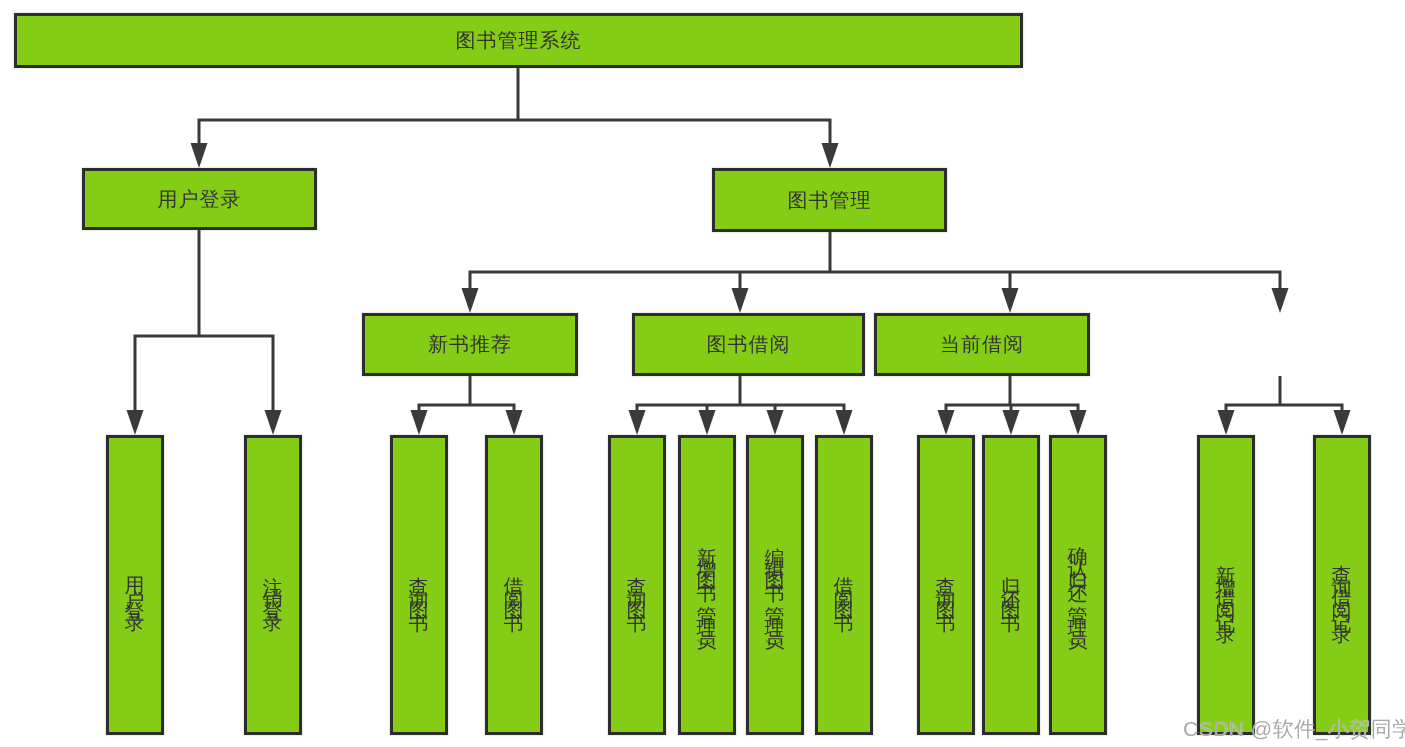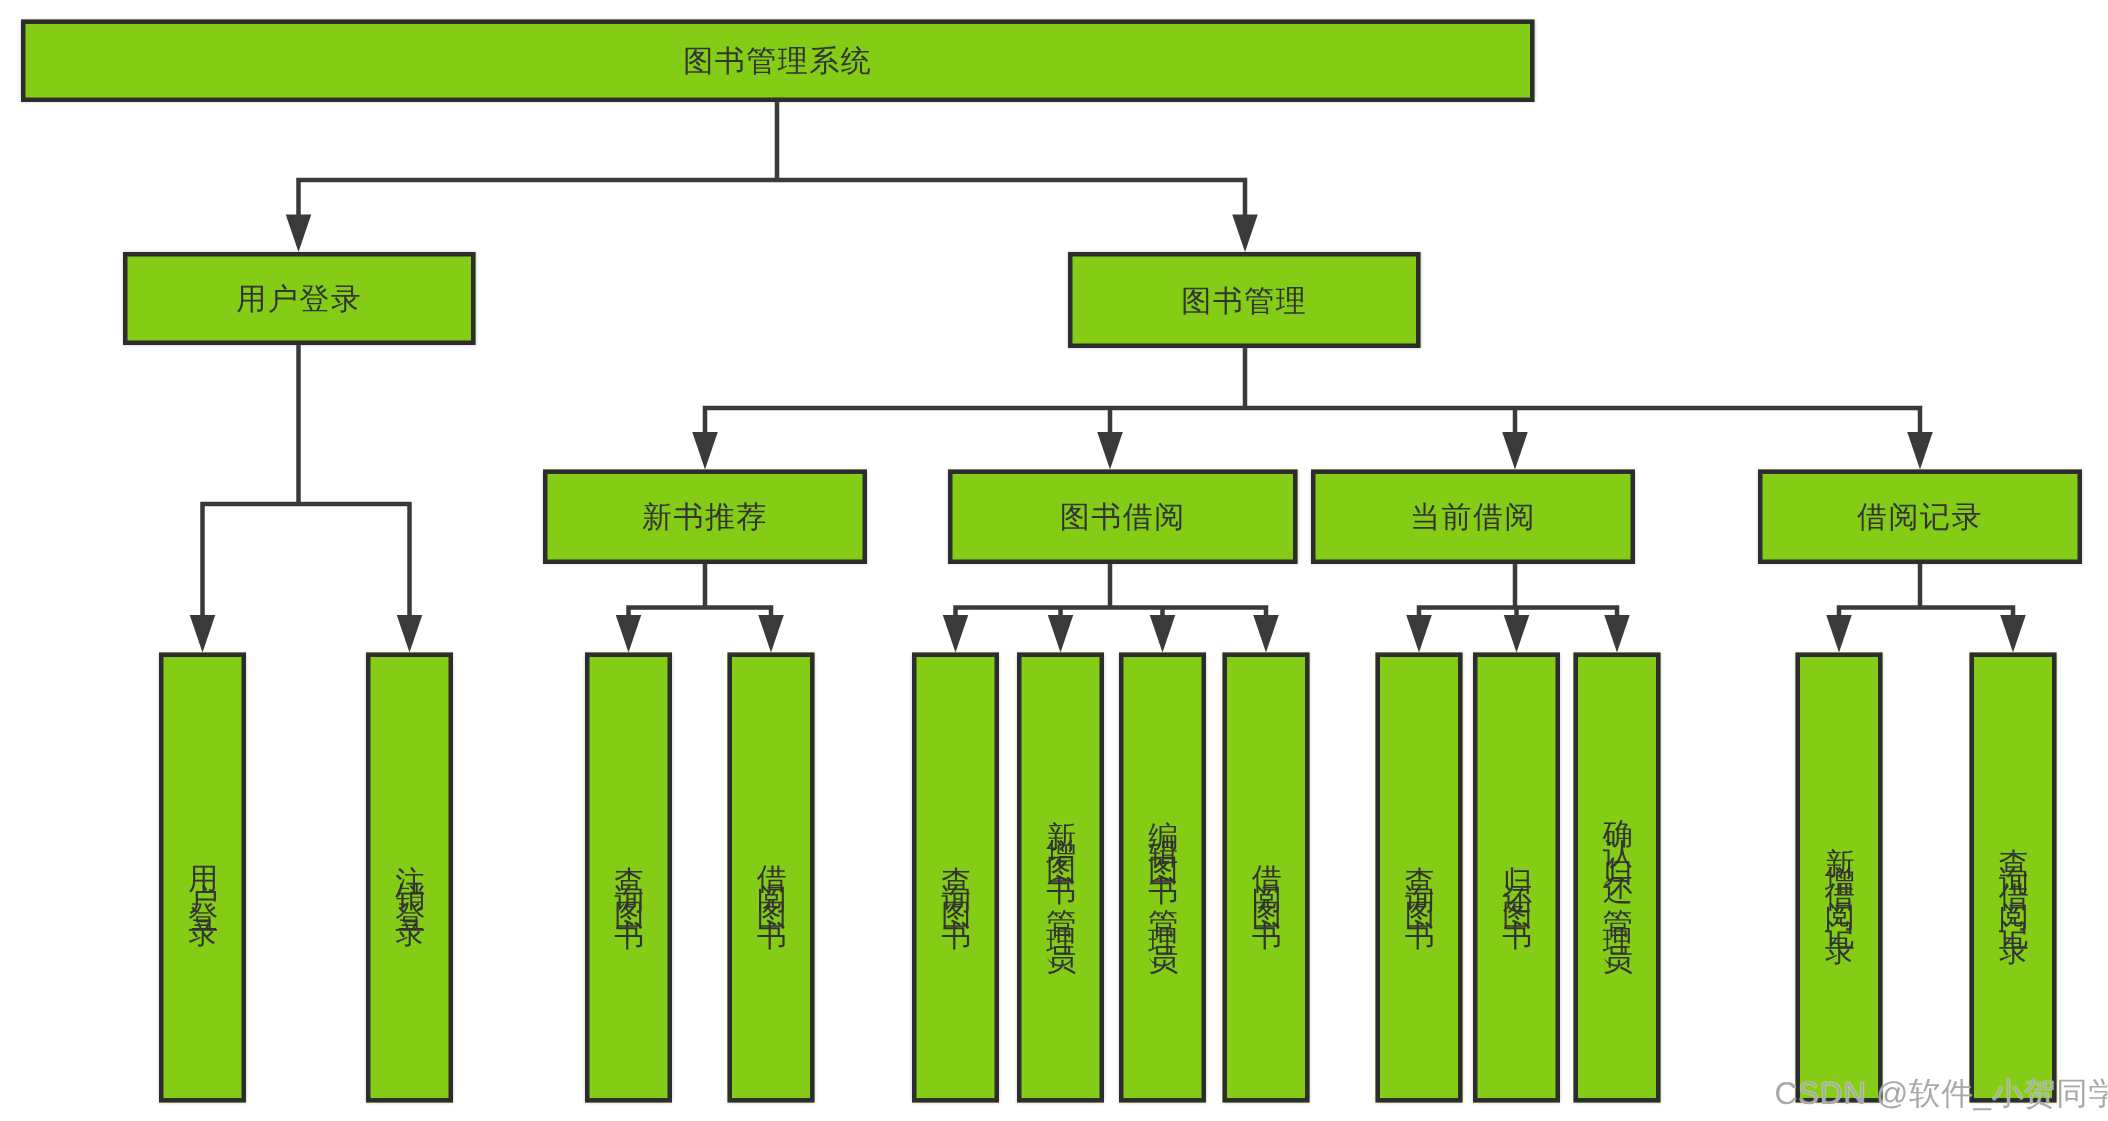--- a/index.html
+++ b/index.html
@@ -89,23 +89,20 @@
 
   <div class="box" style="left:362px;top:313px;width:216px;height:63px;">
     <span>新书推荐</span>
   </div>
   <div class="box" style="left:632px;top:313px;width:233px;height:63px;">
     <span>图书借阅</span>
   </div>
   <div class="box" style="left:874px;top:313px;width:216px;height:63px;">
     <span>当前借阅</span>
   </div>
-  <div class="box" style="left:1172px;top:313px;width:216px;height:63px;">
-    <span>借阅记录</span>
-  </div>
 
   <div class="box leaf" style="left:106px;top:435px;width:58px;height:300px;">
     <span class="vtext">用户登录</span>
   </div>
   <div class="box leaf" style="left:244px;top:435px;width:58px;height:300px;">
     <span class="vtext">注销登录</span>
   </div>
 
   <div class="box leaf" style="left:390px;top:435px;width:58px;height:300px;">
     <span class="vtext">查询图书</span>

